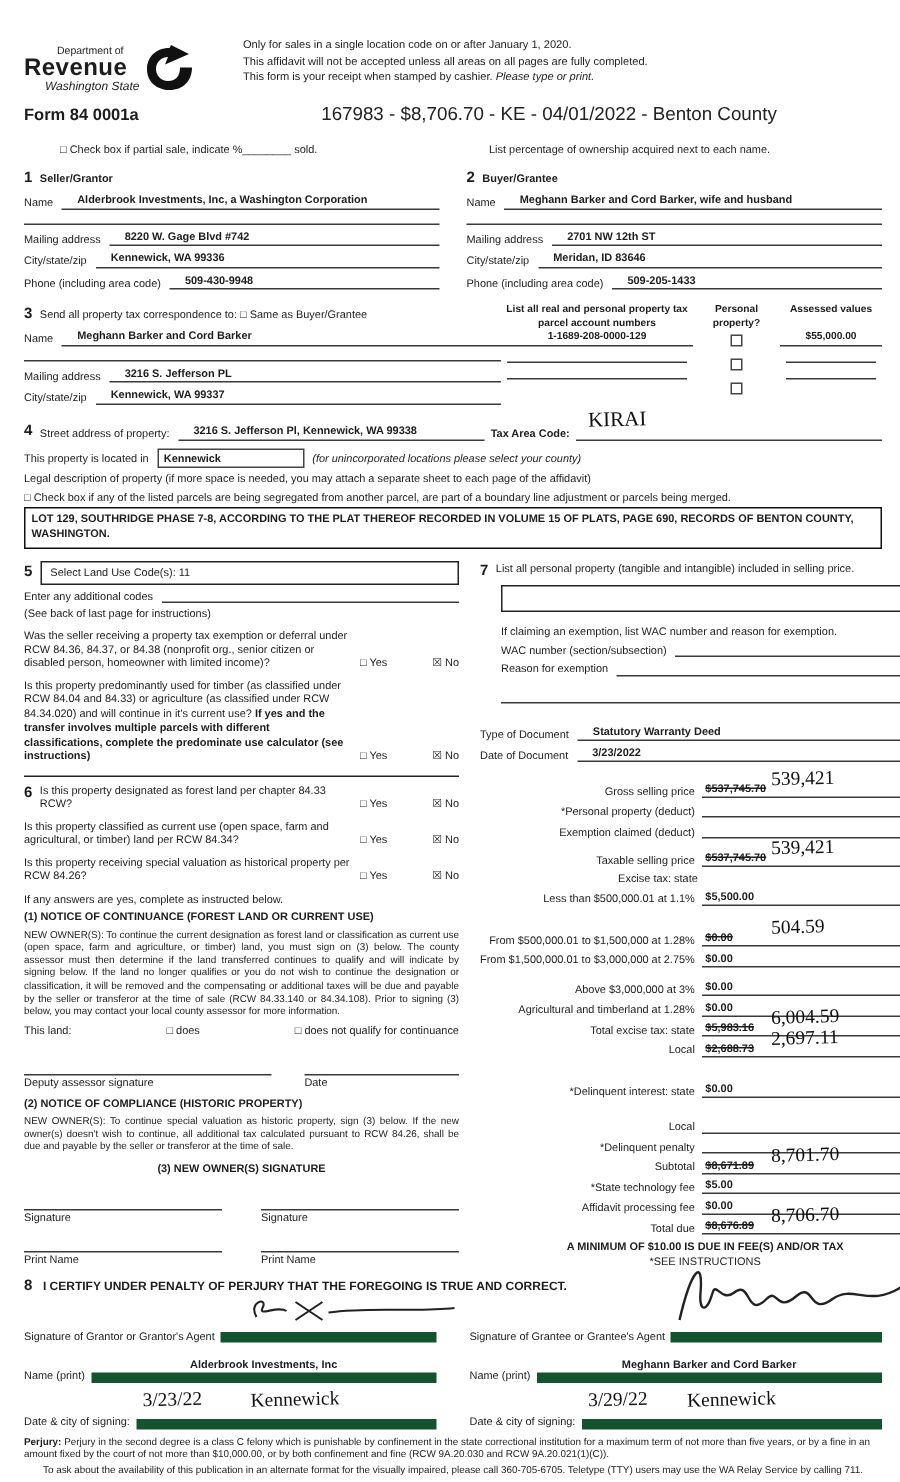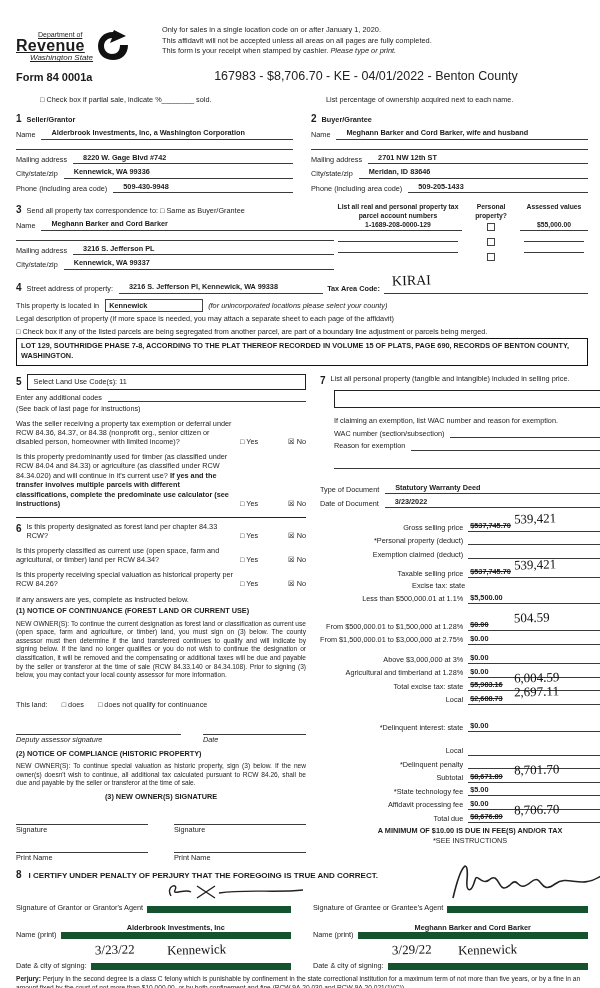--- a/index.html
+++ b/index.html
@@ -14,21 +14,21 @@
   .fl{display:flex;align-items:flex-end;margin-top:3px;}
   .fl .lbl{white-space:nowrap;padding-right:6px;}
   .fl .fv{flex:1;border-bottom:1px solid #3a3a3a;font-weight:bold;padding:0 4px 1px 10px;}
   .blankline{border-bottom:1px solid #3a3a3a;height:9px;}
   
   .hdr{display:flex;}
   .logo{width:128px;flex:none;padding-top:6px;}
   .logo .d1{font-size:7px;margin-left:22px;}
   .logo .d2{font-size:16px;font-weight:bold;letter-spacing:.3px;line-height:.9;}
   .logo .d3{font-size:8px;font-style:italic;margin-left:14px;}
-  .logo-wrap{display:flex;align-items:flex-start;text-decoration:underline;}
+  .logo-wrap{display:flex;align-items:flex-start;}
   .hdr-text{flex:1;padding-left:18px;}
   .title{font-size:15px;font-weight:bold;}
   .rcw{font-size:7.5px;font-weight:normal;}
   .sub{font-size:7.4px;margin-top:1px;}
   .formline{display:flex;align-items:flex-end;margin-top:4px;}
   .formnum{font-size:11px;font-weight:bold;width:128px;flex:none;}
   .stamp{font-size:12.5px;color:#222;flex:1;text-align:center;}
   
   .intro{display:flex;margin-top:10px;}
   .intro .left{width:50%;padding-left:24px;}
@@ -274,27 +274,27 @@
         <div class="yn">
           <span>□ Yes</span>
           <span>☒ No</span>
         </div>
       </div>
 
       <div style="margin-top:6px;">If any answers are yes, complete as instructed below.</div>
       <div class="b" style="margin-top:2px;">(1) NOTICE OF CONTINUANCE (FOREST LAND OR CURRENT USE)</div>
       <div class="notice tiny">NEW OWNER(S): To continue the current designation as forest land or classification as current use (open space, farm and agriculture, or timber) land, you must sign on (3) below. The county assessor must then determine if the land transferred continues to qualify and will indicate by signing below. If the land no longer qualifies or you do not wish to continue the designation or classification, it will be removed and the compensating or additional taxes will be due and payable by the seller or transferor at the time of sale (RCW 84.33.140 or 84.34.108). Prior to signing (3) below, you may contact your local county assessor for more information.</div>
 
-      <div class="row" style="margin-top:20px;gap:14px;">
+      <div class="row" style="margin-top:2px;gap:14px;justify-content:space-between;">
         <span>This land:</span>
         <span>□ does</span>
         <span>□ does not qualify for continuance</span>
       </div>
 
-      <div class="row" style="margin-top:16px;gap:22px;font-style:italic;">
+      <div class="row" style="margin-top:16px;gap:22px;">
         <div style="flex:1.6;">
           <div class="blankline"></div>
           <div>Deputy assessor signature</div>
         </div>
         <div style="flex:1;">
           <div class="blankline"></div>
           <div>Date</div>
         </div>
       </div>
 

